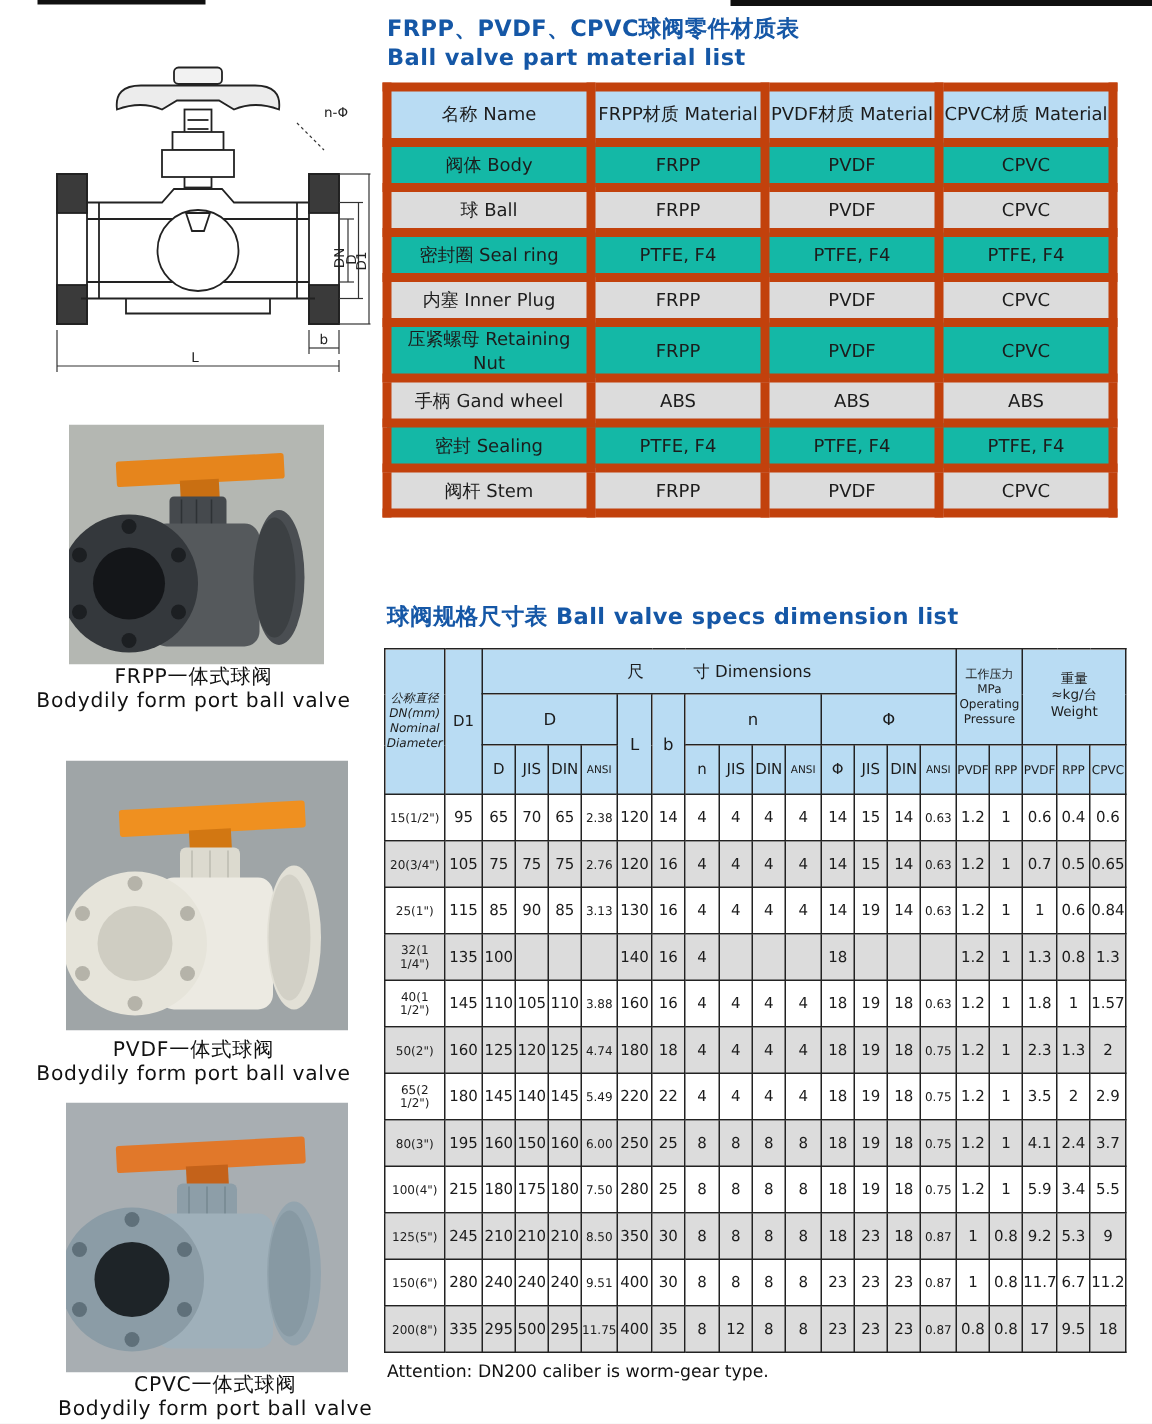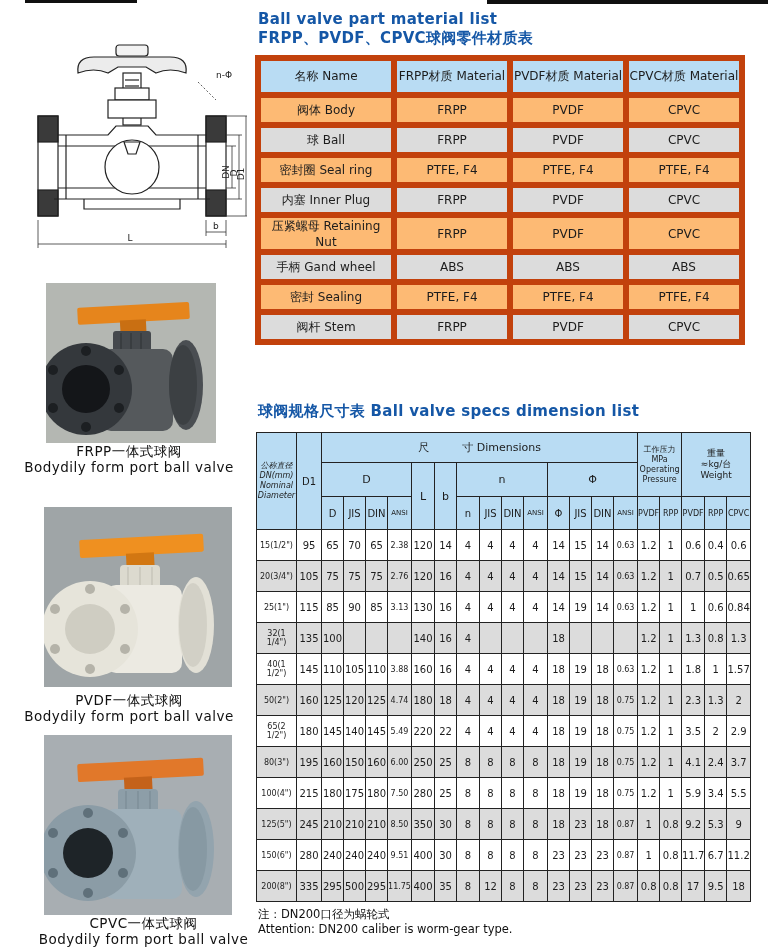--- a/index.html
+++ b/index.html
@@ -21,21 +21,21 @@
   
   #material-table{
     position:absolute; left:255px; top:55px; width:490px;
     border-collapse:collapse; table-layout:fixed;
     font-size:12px; text-align:center;
   }
   #material-table td, #material-table th{
     border:6px solid #c2410c; font-weight:normal; vertical-align:middle; color:#1c1c1c;
   }
   #material-table thead tr{ height:37px; background:#b9dcf3; }
-  #material-table tbody tr{ height:30px; background:#fdba74; }
+  #material-table tbody tr{ height:30px; background:#14b8a6; }
   #material-table tbody tr:nth-child(even){ background:#dcdcdc; }
   #material-table col.c-name{ width:136px; }
 
   
   #dimension-table{
     position:absolute; left:256px; top:432px; width:492px;
     border-collapse:collapse; table-layout:fixed;
     font-size:10px; text-align:center;
   }
   #dimension-table td{
@@ -230,22 +230,22 @@
   <div class="caption c2">
     <div>PVDF一体式球阀</div>
     <div>Bodydily form port ball valve</div>
   </div>
   <div class="caption c3">
     <div>CPVC一体式球阀</div>
     <div>Bodydily form port ball valve</div>
   </div>
 
   <div class="sec-title t1">
+    <div>FRPP、PVDF、CPVC球阀零件材质表</div>
     <div>Ball valve part material list</div>
-    <div>FRPP、PVDF、CPVC球阀零件材质表</div>
   </div>
 
   <table id="material-table">
     <colgroup>
         <col class="c-name">
         <col>
         <col>
         <col>
       </colgroup>
     <thead>
@@ -651,17 +651,16 @@
           <td>0.8</td>
           <td>0.8</td>
           <td>17</td>
           <td>9.5</td>
           <td>18</td>
         </tr>
       </tbody>
   </table>
 
   <div class="note">
-    <div>注：DN200口径为蜗轮式</div>
     <div>Attention: DN200 caliber is worm-gear type.</div>
   </div>
 
 </div>
 
 </body></html>

